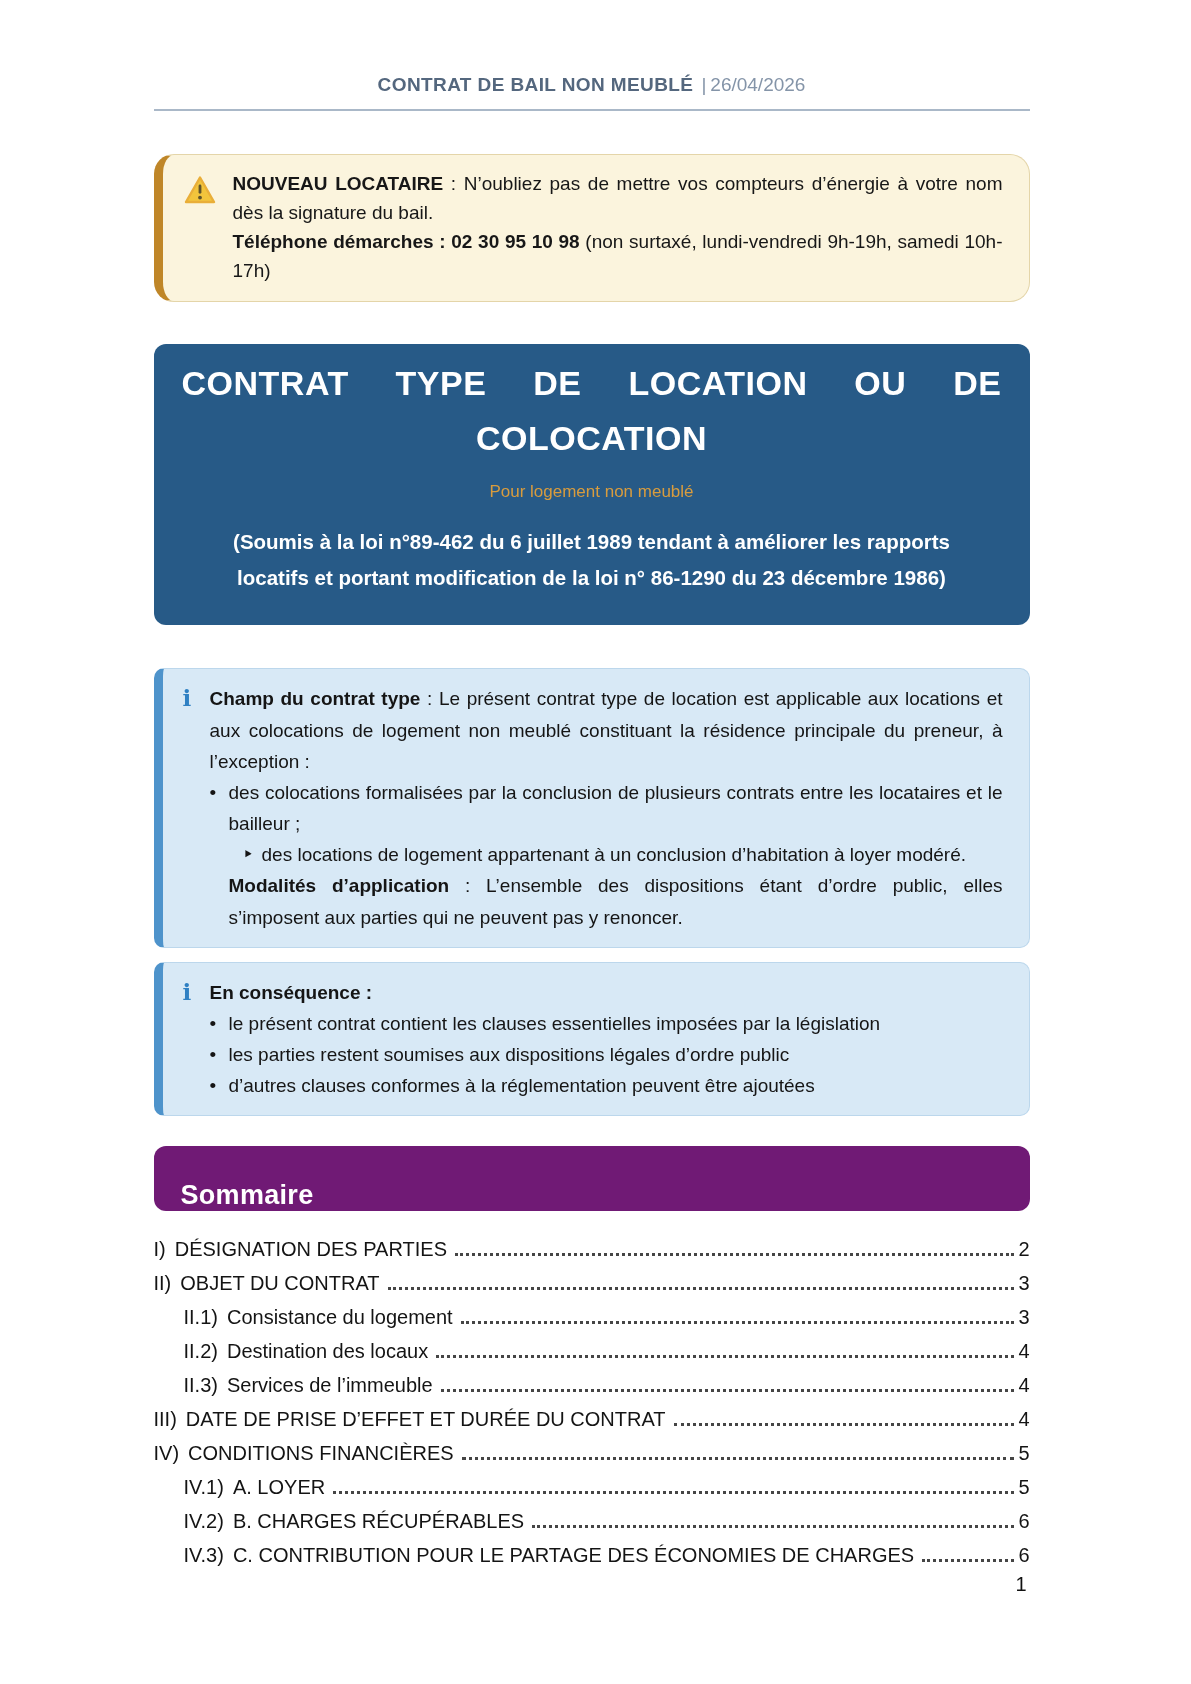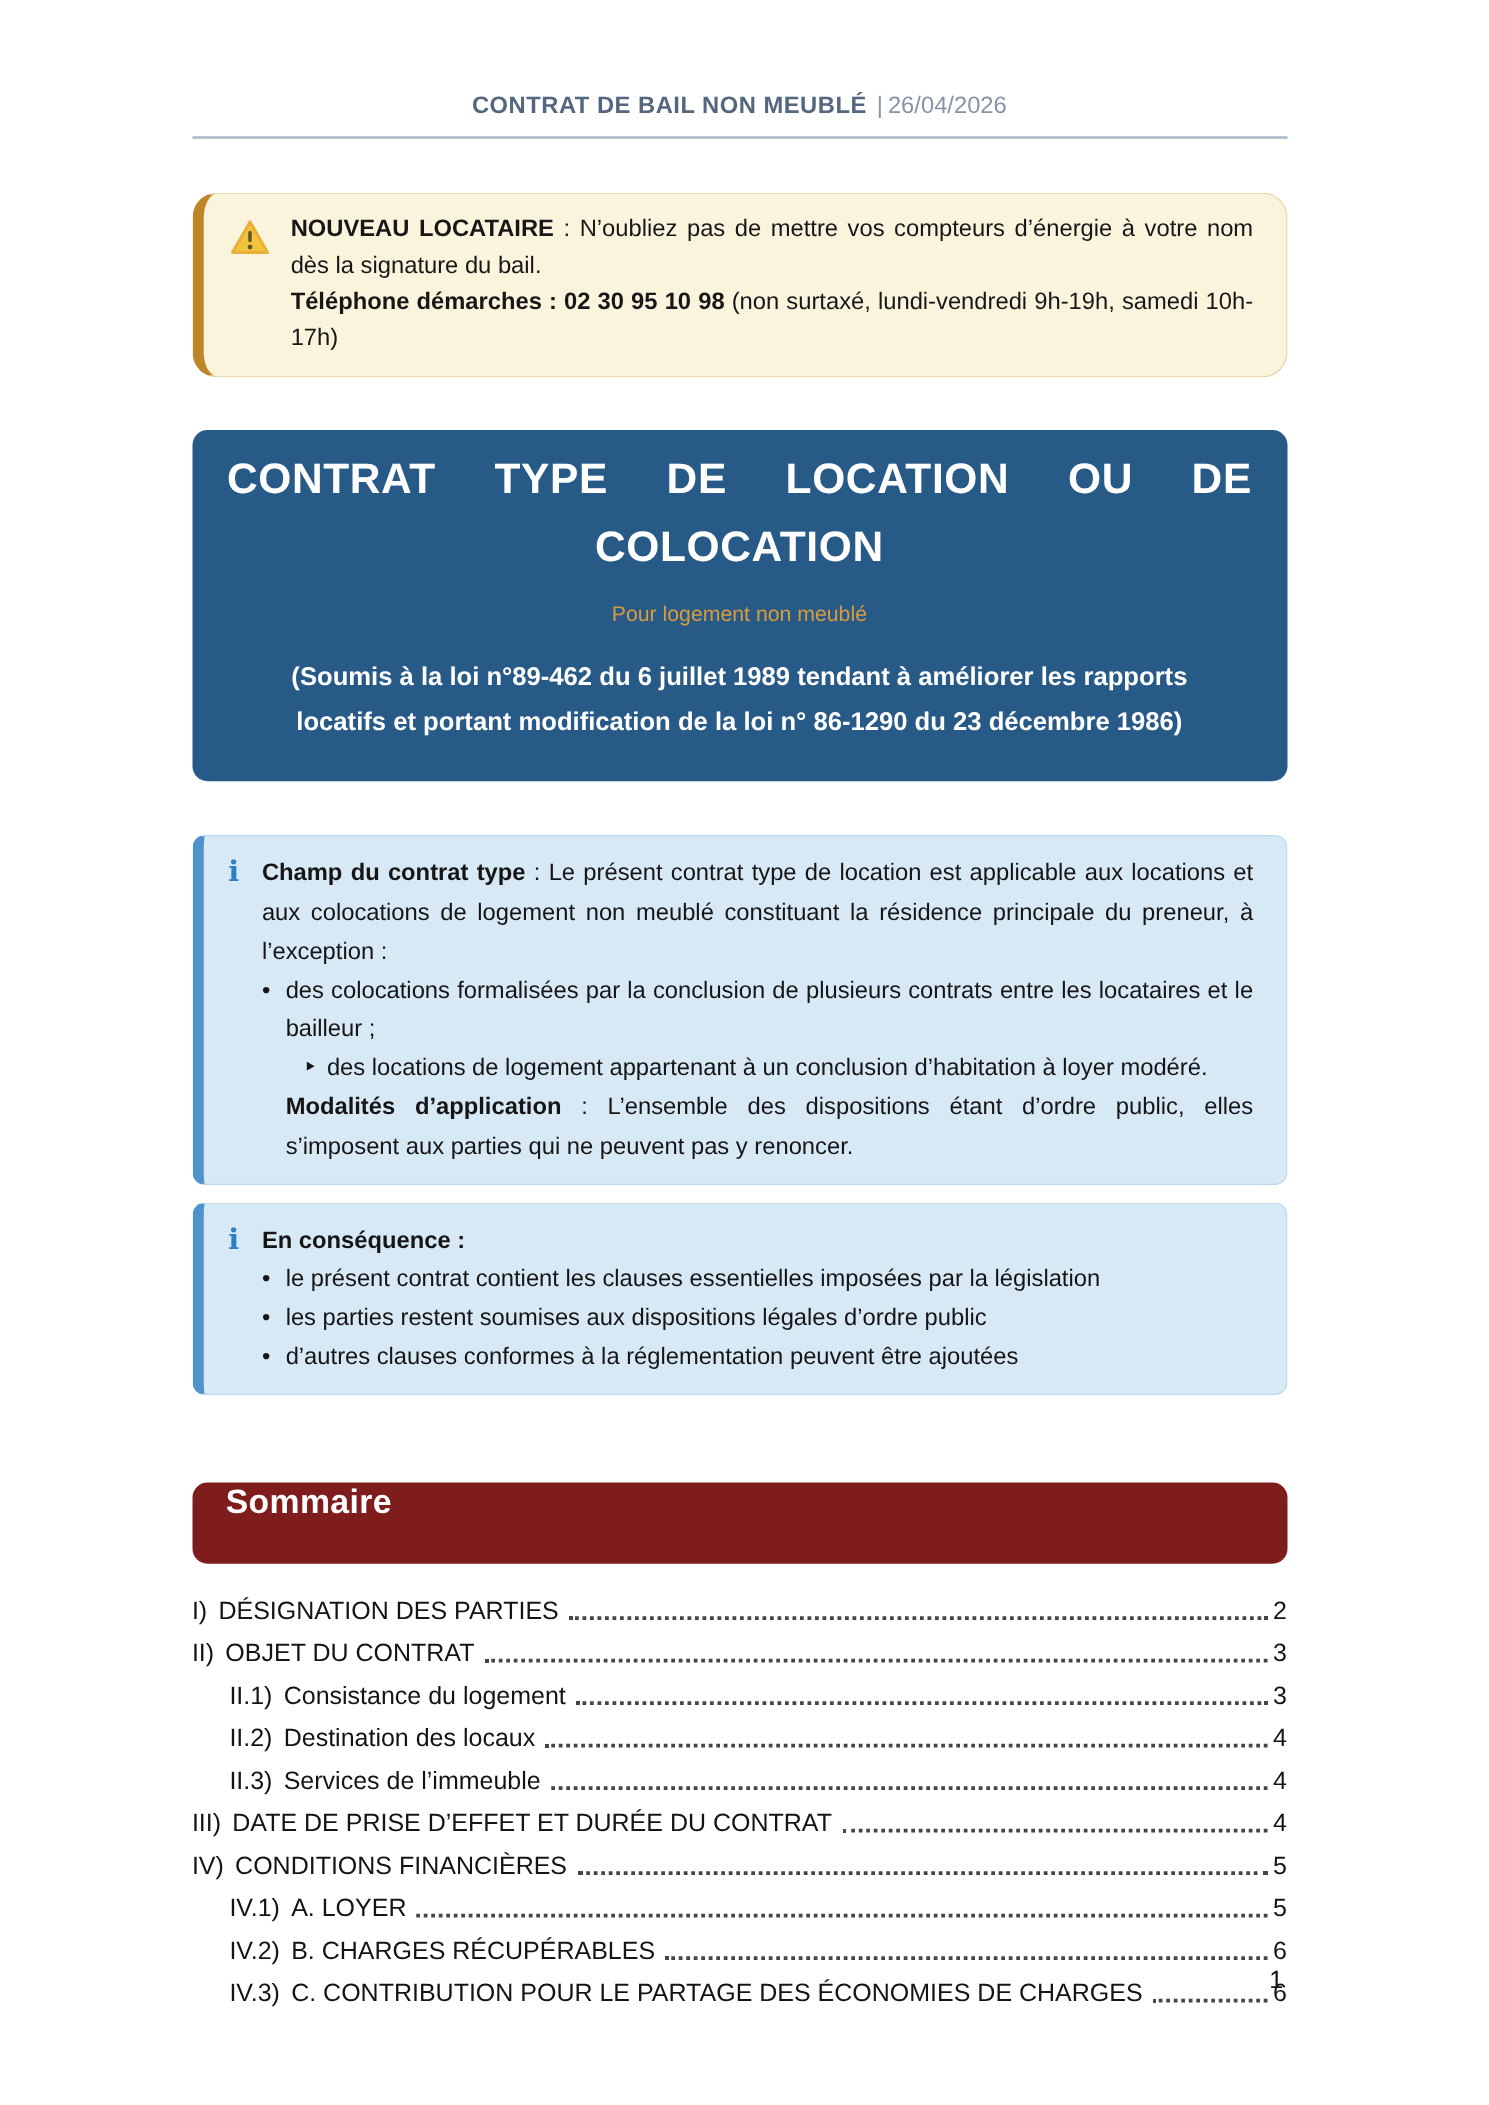--- a/index.html
+++ b/index.html
@@ -102,26 +102,26 @@
   .info-body p { margin: 0; text-align: justify; }
   .bullet-row { display: flex; }
   .bullet-marker { flex: 0 0 19px; }
   .bullet-text { flex: 1; text-align: justify; }
   .sub-bullet-row { display: flex; padding-left: 33px; }
   .sub-bullet-marker { flex: 0 0 19px; }
   .indented { padding-left: 19px; }
 
   
   .sommaire-bar {
-    margin-top: 70px;
-    background: #7f1d1d;
+    margin-top: 30px;
+    background: #701a75;
     border-radius: 12px;
     height: 65px;
     display: flex;
-    align-items: flex-start;
+    align-items: flex-end;
     padding-left: 27px;
     box-sizing: border-box;
   }
   .sommaire-title { color: #ffffff; font-weight: bold; font-size: 27px; letter-spacing: 0.3px; }
 
   
   .toc { margin-top: 27px; }
   .toc-row {
     display: flex;
     align-items: flex-end;

